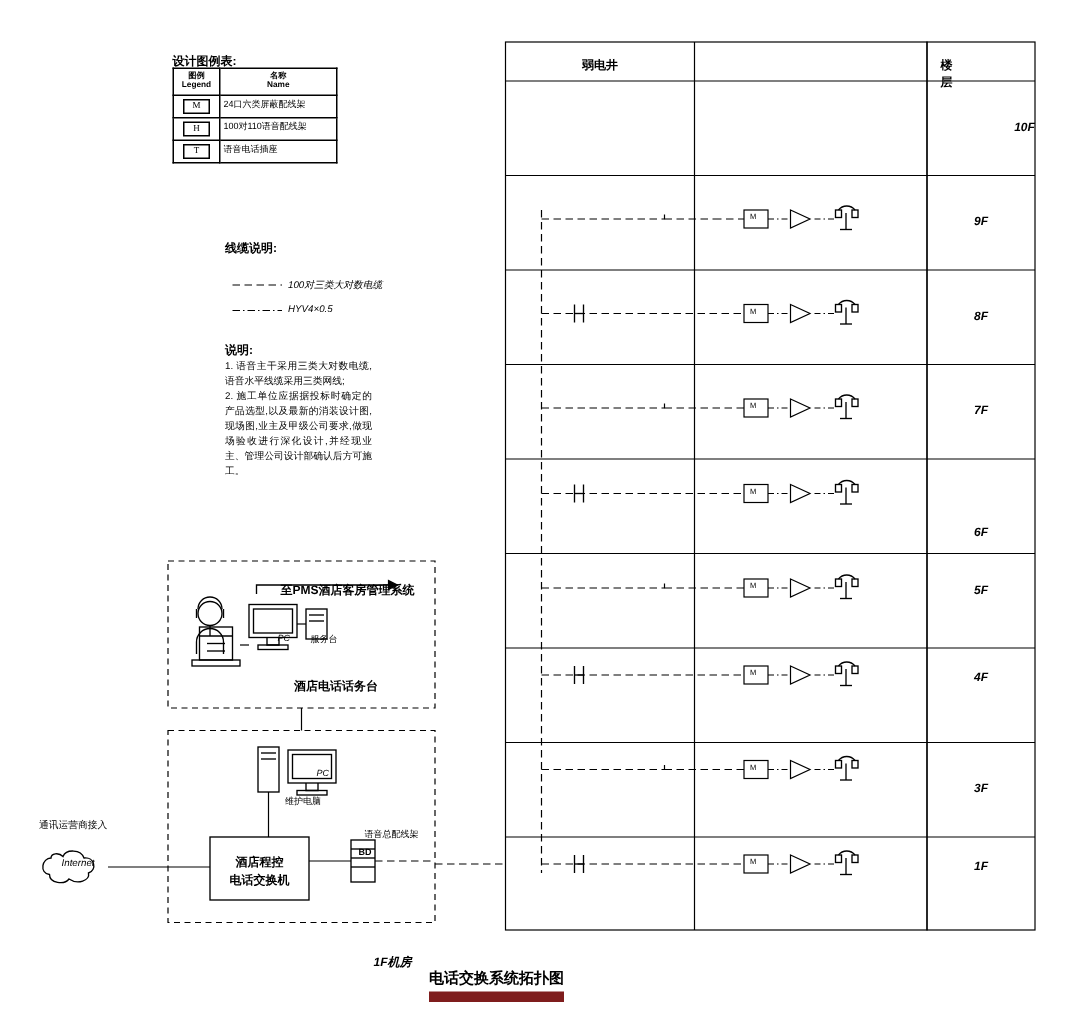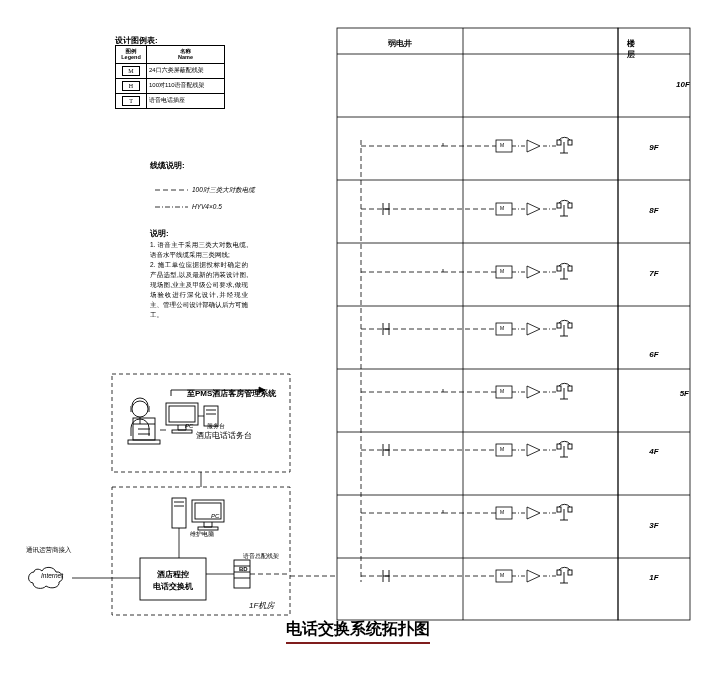--- a/index.html
+++ b/index.html
@@ -91,39 +91,39 @@
     left: 150px; top: 240px;
     width: 98px;
     font-size: 6.5px;
     line-height: 1.55;
     text-align: justify;
   }
 
   .pms-label  { left: 172px; top: 388px; font-size: 8px; font-weight: bold; margin-left: 15px; }
   .pc-label-1 { left: 185px; top: 423px; font-size: 6px; font-style: italic; }
   .fw-label-1 { left: 207px; top: 422px; font-size: 6px; }
-  .box1-cap   { left: 196px; top: 430px; font-size: 8px; font-weight: normal; }
+  .box1-cap   { left: 196px; top: 452px; font-size: 8px; font-weight: bold; }
   .pc-label-2 { left: 211px; top: 513px; font-size: 6px; font-style: italic; }
   .wb-label   { left: 190px; top: 530px; font-size: 6px; }
   .vv-label   { left: 243px; top: 552px; font-size: 6px; }
   .bd-label   { left: 239px; top: 566px; font-size: 6px; font-weight: bold; }
   .pbx-label  { left: 143px; top: 569px; font-size: 8px; font-weight: bold; text-align: center; width: 60px; line-height: 1.5; }
-  .room-cap   { left: 249px; top: 600px; font-size: 8px; font-weight: normal; font-style: italic; }
+  .room-cap   { left: 249px; top: 636px; font-size: 8px; font-weight: bold; font-style: italic; }
   .net-in-lbl { left: 26px; top: 546px; font-size: 6.5px; }
   .internet-lbl { left: 41px; top: 572px; font-size: 6.5px; font-style: italic; }
 
   .riser-hdr  { left: 388px; top: 38px; font-size: 8px; font-weight: bold; }
   .floor-hdr  { left: 627px; top: 38px; font-size: 8px; font-weight: bold; }
   .floor-lbl  { font-size: 8px; font-style: italic; font-weight: bold; width: 70px; text-align: center; }
 
   .title-main {
-    left: 286px; top: 619px;
-    font-size: 16px;
+    left: 286px; top: 645px;
+    font-size: 10px;
     font-weight: bold;
-    border-bottom: 2px solid #7f1d1d;
+    border-bottom: 7px solid #7f1d1d;
     padding-bottom: 2px;
   }
 
   .room-sym { font-size: 5px; white-space: nowrap; }
 </style>
 </head>
 <body>
 
 <div class="canvas">
 
@@ -411,21 +411,21 @@
   <div class="abs internet-lbl">Internet</div>
 
   <div class="abs riser-hdr">弱电井</div>
   <div class="abs floor-hdr">楼层</div>
 
   <div class="abs floor-lbl" style="left:648px; top:80px;">10F</div>
   <div class="abs floor-lbl" style="left:619px; top:143px;">9F</div>
   <div class="abs floor-lbl" style="left:619px; top:206px;">8F</div>
   <div class="abs floor-lbl" style="left:619px; top:269px;">7F</div>
   <div class="abs floor-lbl" style="left:619px; top:326px;margin-top:24px;">6F</div>
-  <div class="abs floor-lbl" style="left:619px; top:389px;text-align:right;">5F</div>
+  <div class="abs floor-lbl" style="left:619px; top:389px;">5F</div>
   <div class="abs floor-lbl" style="left:619px; top:447px;">4F</div>
   <div class="abs floor-lbl" style="left:619px; top:521px;">3F</div>
   <div class="abs floor-lbl" style="left:619px; top:573px;">1F</div>
 
   <div class="abs room-sym" style="left:500px; top:142px;">M</div>
   <div class="abs room-sym" style="left:500px; top:205px;">M</div>
   <div class="abs room-sym" style="left:500px; top:268px;">M</div>
   <div class="abs room-sym" style="left:500px; top:325px;">M</div>
   <div class="abs room-sym" style="left:500px; top:388px;">M</div>
   <div class="abs room-sym" style="left:500px; top:446px;">M</div>

